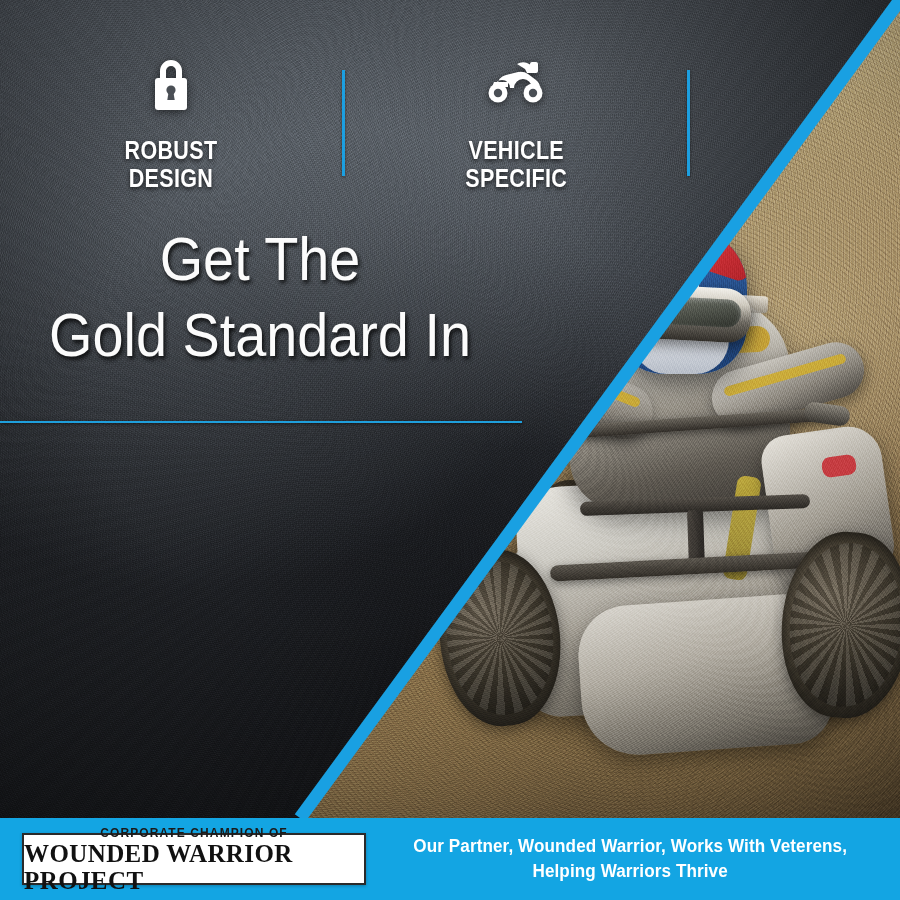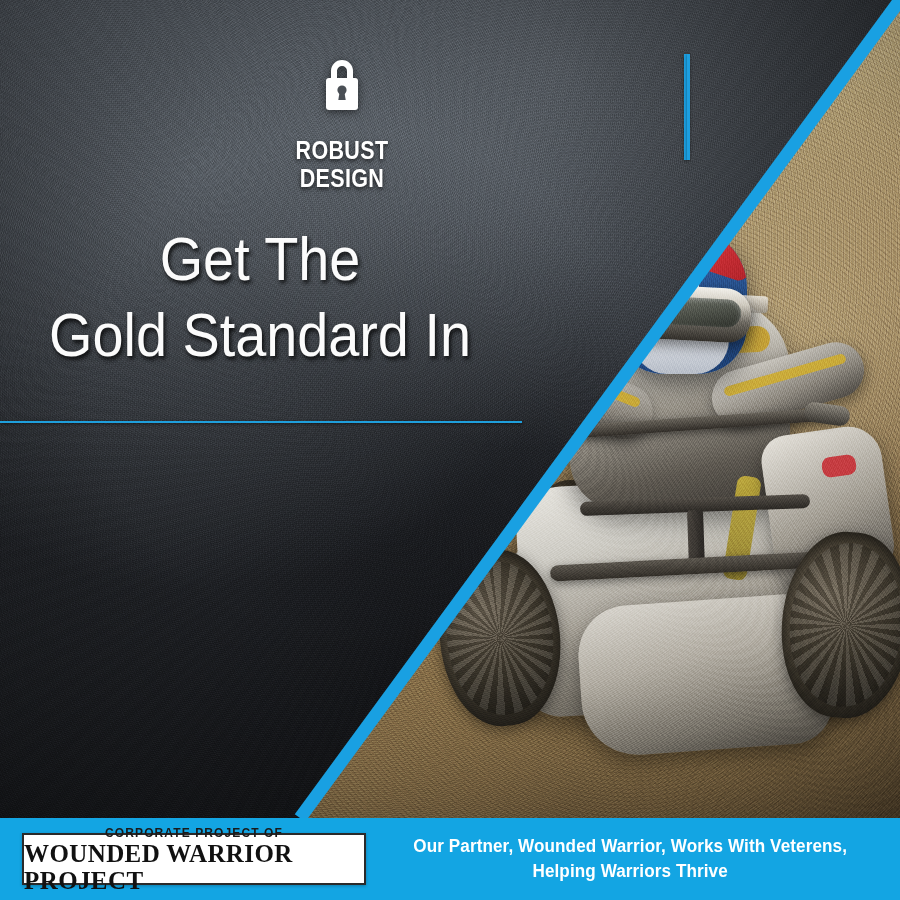--- a/index.html
+++ b/index.html
@@ -246,21 +246,21 @@
 
   
   .diagonal-stripe{
     position:absolute;left:0;top:0;width:900px;height:818px;
     pointer-events:none;
   }
 
   
   .features{
     position:absolute;left:0;top:52px;width:690px;height:140px;
-    display:flex;align-items:flex-start;
+    display:flex;align-items:center;
   }
   .feature{
     flex:1;display:flex;flex-direction:column;align-items:center;
   }
   .feature-icon{
     width:72px;height:62px;display:flex;align-items:center;justify-content:center;
     margin-bottom:22px;
   }
   .feature-icon svg{display:block;filter:drop-shadow(0 2px 4px rgba(0,0,0,.55));}
   .feature-label{
@@ -413,35 +413,51 @@
           <circle cx="25" cy="36" r="4.6" fill="#4a4f55"></circle>
           <path d="M22.6 38 h4.8 l1.3 8 h-7.4 z" fill="#4a4f55"></path>
         </svg>
       </span>
       <span class="feature-label">ROBUST
 DESIGN</span>
     </div>
 
     <div class="feat-divider"></div>
 
+    <div class="feature">
+      <span class="feature-icon">
+        <svg width="72" height="50" viewBox="0 0 72 50">
+          <path d="M37 6 q5 -3 10 -1 l4 2 q2 1 2 3 v5 h-6 l-2 -4 z" fill="#fff"></path>
+          <rect x="50" y="4" width="8" height="11" rx="2" fill="#fff"></rect>
+          <path d="M18 30 q-2 -10 8 -13 l12 -3 q6 -1 10 2 l8 6 q4 3 4 8 h-8 a9 9 0 0 0 -18 0 h-4 a8 8 0 0 0 -16 0 z" fill="#fff"></path>
+          <path d="M14 24 h14 v5 h-16 z" fill="#fff"></path>
+          <circle cx="18" cy="35" r="9.5" fill="#fff"></circle>
+          <circle cx="18" cy="35" r="4.2" fill="#4a4f55"></circle>
+          <circle cx="53" cy="35" r="9.5" fill="#fff"></circle>
+          <circle cx="53" cy="35" r="4.2" fill="#4a4f55"></circle>
+        </svg>
+      </span>
+      <span class="feature-label">VEHICLE
+SPECIFIC</span>
+    </div>
 
     <div class="feat-divider"></div>
 
 
   </div>
 
   <div class="headline">
     <div class="headline-line">Get The</div>
     <div class="headline-line">Gold Standard In</div>
   </div>
   <div class="rule"></div>
 
 
   <div class="footer">
     <div class="ww-logo">
-      <div class="ww-top">CORPORATE PROJECT OF</div>
+      <div class="ww-top">CORPORATE CHAMPION OF</div>
       <div class="ww-main">WOUNDED WARRIOR PROJECT</div>
     </div>
     <div class="footer-text">Our Partner, Wounded Warrior, Works With Veterens,
 Helping Warriors Thrive</div>
   </div>
 
 </div>
 
 </body></html>

